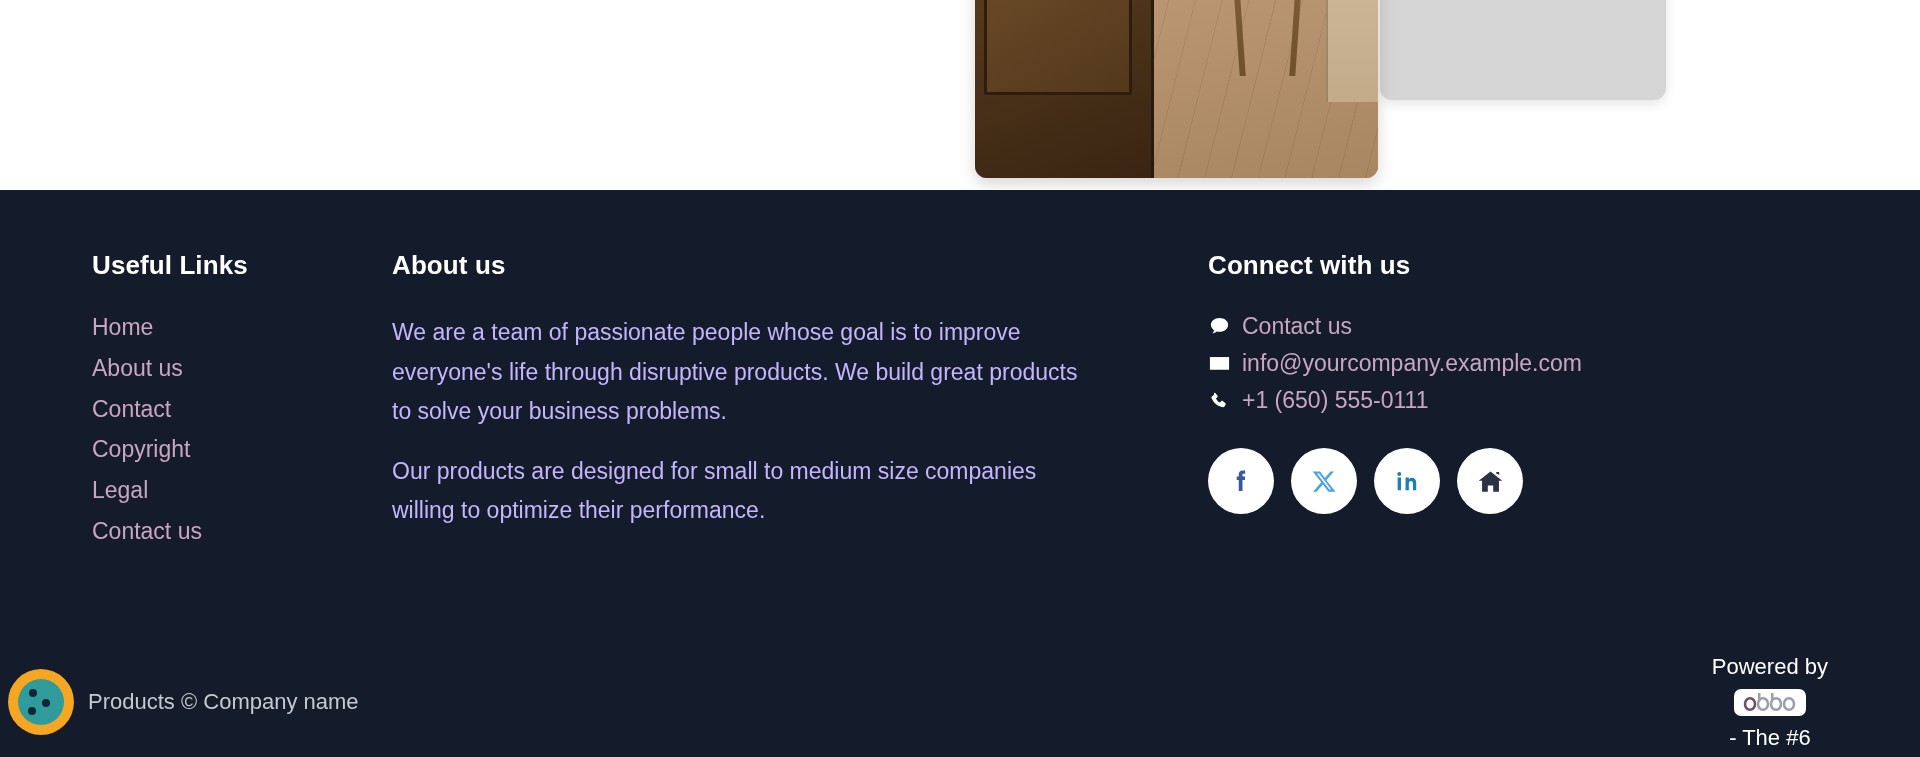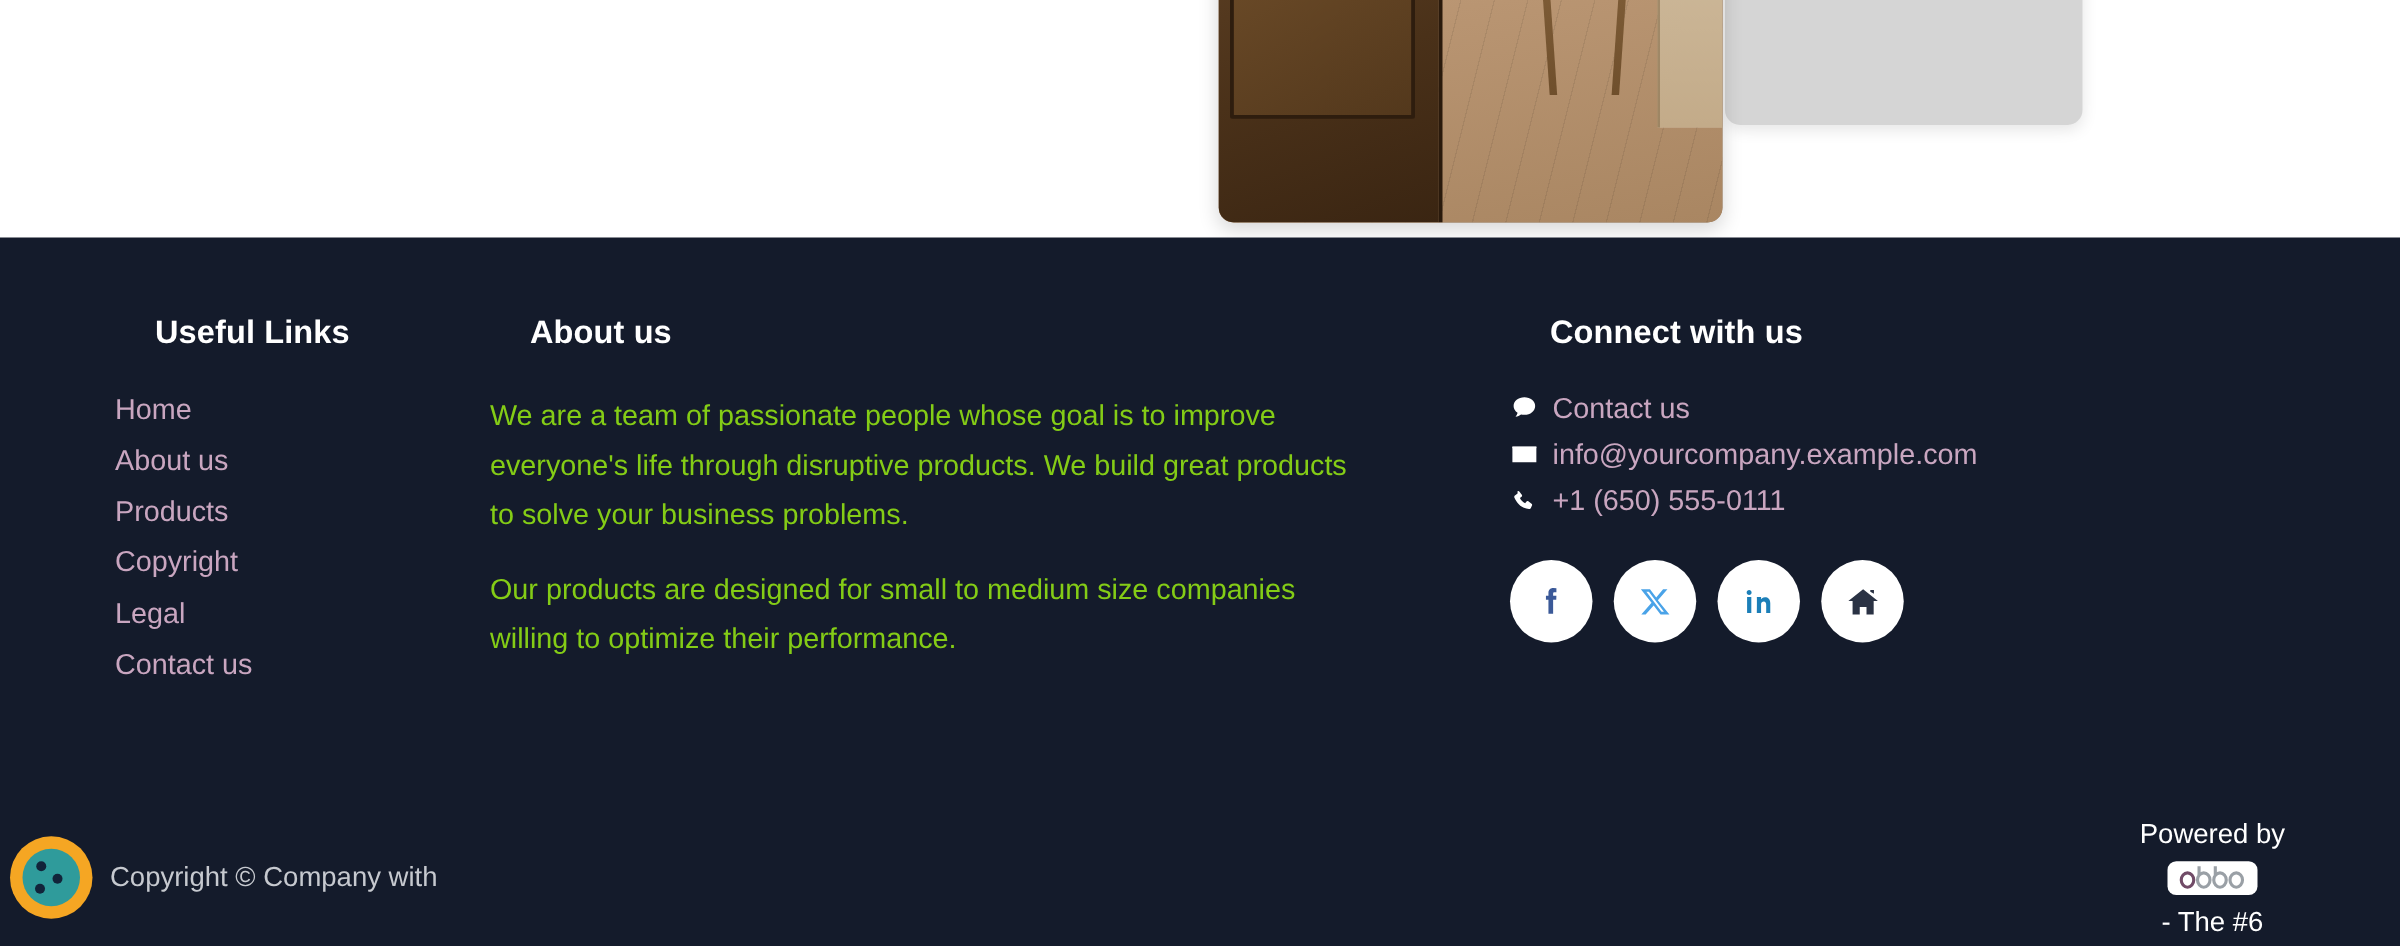--- a/index.html
+++ b/index.html
@@ -87,34 +87,33 @@
   .col-about{ width:700px; flex:0 0 700px; }
   .col-spacer{ flex:1 1 auto; }
   .col-connect{ width:620px; flex:0 0 620px; }
 
   .foot-head{
     font-size:26px;
     font-weight:bold;
     color:#ffffff;
     margin-bottom:32px;
     letter-spacing:.1px;
-    margin-left:32px;
   }
   .link-list{ list-style:none; }
   .link-list li{ margin-bottom:12px;text-decoration:underline; }
   .flink{
     color:#c9a6c0;
     font-size:23px;
     text-decoration:none;
     line-height:1.25;
     display:inline-block;
   }
 
   .about-p{
-    color:#84cc16;
+    color:#c4b5fd;
     font-size:23px;
     line-height:1.72;
     max-width:690px;
   }
   .about-p + .about-p{ margin-top:20px; }
 
   .contact-list{ list-style:none; margin-bottom:34px; }
   .contact-list li{
     display:flex;
     align-items:center;
@@ -242,21 +241,21 @@
     <div class="col-links">
       <div class="foot-head">Useful Links</div>
       <ul class="link-list">
         <li>
           <a class="flink" href="#">Home</a>
         </li>
         <li>
           <a class="flink" href="#">About us</a>
         </li>
         <li>
-          <a class="flink" href="#">Products</a>
+          <a class="flink" href="#">Contact</a>
         </li>
         <li>
           <a class="flink" href="#">Copyright</a>
         </li>
         <li>
           <a class="flink" href="#">Legal</a>
         </li>
         <li>
           <a class="flink" href="#">Contact us</a>
         </li>
@@ -330,21 +329,21 @@
   <div class="footer-bottom">
 
     <div class="brand-wrap">
       <span class="brand-logo">
         <span class="brand-logo-inner">
           <i></i>
           <i></i>
           <i></i>
         </span>
       </span>
-      <span class="copyright">Copyright © Company with</span>
+      <span class="copyright">Products © Company name</span>
     </div>
 
     <div class="powered">
       <span>Powered by</span>
 
       <span class="odoo-badge">
         <svg width="54" height="20" viewBox="0 0 108 40" aria-hidden="true">
           <ellipse cx="14" cy="24" rx="10" ry="11.5" fill="none" stroke="#714b67" stroke-width="5"></ellipse>
           <ellipse cx="40" cy="24" rx="10" ry="11.5" fill="none" stroke="#9aa0a6" stroke-width="5"></ellipse>
           <ellipse cx="66" cy="24" rx="10" ry="11.5" fill="none" stroke="#9aa0a6" stroke-width="5"></ellipse>

